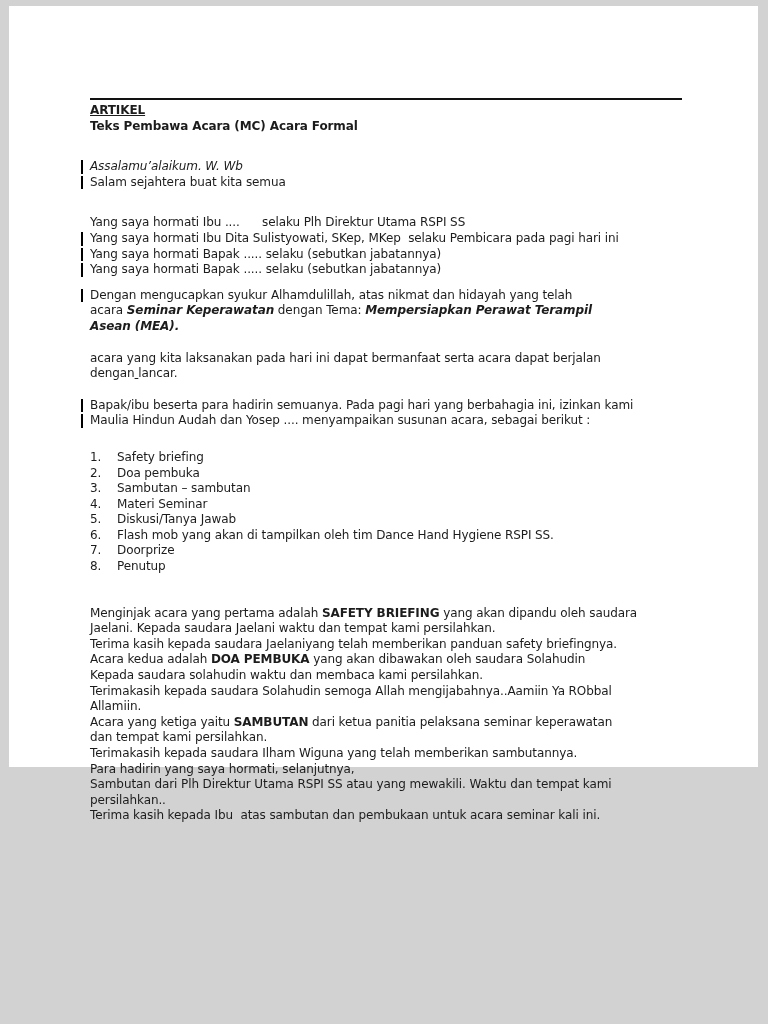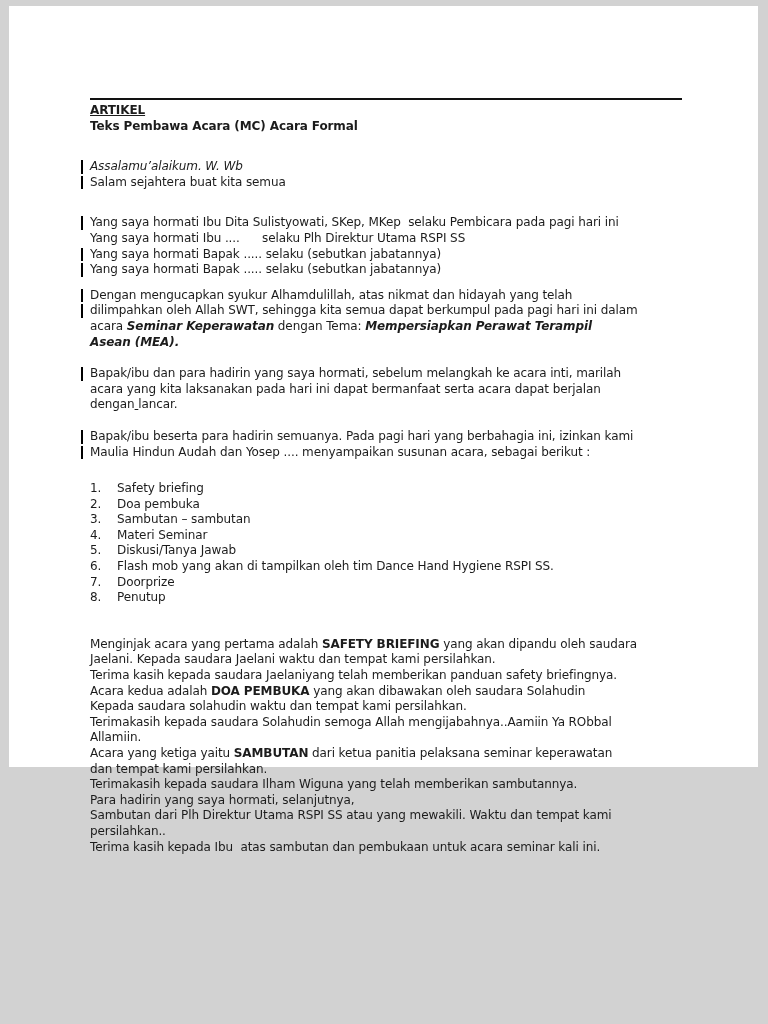--- a/index.html
+++ b/index.html
@@ -40,33 +40,31 @@
         <div class="line"><span class="b u ">ARTIKEL</span></div>
       </div>
       <div class="block">
         <div class="line"><span class="b ">Teks Pembawa Acara (MC) Acara Formal</span></div>
       </div>
       <div class="block" style="margin-top: 25px;">
         <div class="line barred"><span class="i ">Assalamu’alaikum. W. Wb</span></div>
         <div class="line barred"><span class="">Salam sejahtera buat kita semua</span></div>
       </div>
       <div class="block" style="margin-top: 25px;">
+        <div class="line"><span class="">Yang saya hormati Ibu ....      selaku Plh Direktur Utama RSPI SS</span></div>
         <div class="line barred"><span class="">Yang saya hormati Ibu Dita Sulistyowati, SKep, MKep  selaku Pembicara pada pagi hari ini</span></div>
-        <div class="line"><span class="">Yang saya hormati Ibu ....      selaku Plh Direktur Utama RSPI SS</span></div>
         <div class="line barred"><span class="">Yang saya hormati Bapak ..... selaku (sebutkan jabatannya)</span></div>
         <div class="line barred"><span class="">Yang saya hormati Bapak ..... selaku (sebutkan jabatannya)</span></div>
       </div>
       <div class="block" style="margin-top: 10px;">
         <div class="line barred"><span class="">Dengan mengucapkan syukur Alhamdulillah, atas nikmat dan hidayah yang telah</span></div>
-        <div class="line barred"><span class="">dilimpahkan oleh Allah SWT, sehingga kita semua dapat berkumpul pada pagi hari ini dalam</span></div>
         <div class="line"><span class="">acara </span><span class="b i ">Seminar Keperawatan</span><span class=""> dengan Tema: </span><span class="b i ">Mempersiapkan Perawat Terampil</span></div>
         <div class="line"><span class="b i ">Asean (MEA).</span></div>
       </div>
       <div class="block" style="margin-top: 16px;">
-        <div class="line barred"><span class="">Bapak/ibu dan para hadirin yang saya hormati, sebelum melangkah ke acara inti, marilah</span></div>
         <div class="line"><span class="">acara yang kita laksanakan pada hari ini dapat bermanfaat serta acara dapat berjalan</span></div>
         <div class="line"><span class="">dengan</span><span class="u ">&nbsp;</span><span class="">lancar.</span></div>
       </div>
       <div class="block" style="margin-top: 16px;">
         <div class="line barred"><span class="">Bapak/ibu beserta para hadirin semuanya. Pada pagi hari yang berbahagia ini, izinkan kami</span></div>
         <div class="line barred"><span class="">Maulia Hindun Audah dan Yosep .... menyampaikan susunan acara, sebagai berikut :</span></div>
       </div>
       <div class="block" style="margin-top: 21px;">
         <div class="li"><span class="num">1.</span><span><span class="">Safety briefing</span></span></div>
         <div class="li"><span class="num">2.</span><span><span class="">Doa pembuka</span></span></div>
@@ -75,21 +73,21 @@
         <div class="li"><span class="num">5.</span><span><span class="">Diskusi/Tanya Jawab</span></span></div>
         <div class="li"><span class="num">6.</span><span><span class="">Flash mob yang akan di tampilkan oleh tim Dance Hand Hygiene RSPI SS.</span></span></div>
         <div class="li"><span class="num">7.</span><span><span class="">Doorprize</span></span></div>
         <div class="li"><span class="num">8.</span><span><span class="">Penutup</span></span></div>
       </div>
       <div class="block" style="margin-top: 31px;">
         <div class="line"><span class="">Menginjak acara yang pertama adalah </span><span class="b ">SAFETY BRIEFING</span><span class=""> yang akan dipandu oleh saudara</span></div>
         <div class="line"><span class="">Jaelani. Kepada saudara Jaelani waktu dan tempat kami persilahkan.</span></div>
         <div class="line"><span class="">Terima kasih kepada saudara Jaelaniyang telah memberikan panduan safety briefingnya.</span></div>
         <div class="line"><span class="">Acara kedua adalah </span><span class="b ">DOA PEMBUKA</span><span class=""> yang akan dibawakan oleh saudara Solahudin</span></div>
-        <div class="line"><span class="">Kepada saudara solahudin waktu dan tempat kami persilahkan.</span></div>
+        <div class="line"><span class="">Kepada saudara solahudin waktu dan membaca kami persilahkan.</span></div>
         <div class="line"><span class="">Terimakasih kepada saudara Solahudin semoga Allah mengijabahnya..Aamiin Ya RObbal</span></div>
         <div class="line"><span class="">Allamiin.</span></div>
         <div class="line"><span class="">Acara yang ketiga yaitu </span><span class="b ">SAMBUTAN</span><span class=""> dari ketua panitia pelaksana seminar keperawatan</span></div>
         <div class="line"><span class="">dan tempat kami persilahkan.</span></div>
         <div class="line"><span class="">Terimakasih kepada saudara Ilham Wiguna yang telah memberikan sambutannya.</span></div>
         <div class="line"><span class="">Para hadirin yang saya hormati, selanjutnya,</span></div>
         <div class="line"><span class="">Sambutan dari Plh Direktur Utama RSPI SS atau yang mewakili. Waktu dan tempat kami</span></div>
         <div class="line"><span class="">persilahkan..</span></div>
         <div class="line"><span class="">Terima kasih kepada Ibu  atas sambutan dan pembukaan untuk acara seminar kali ini.</span></div>
       </div>

